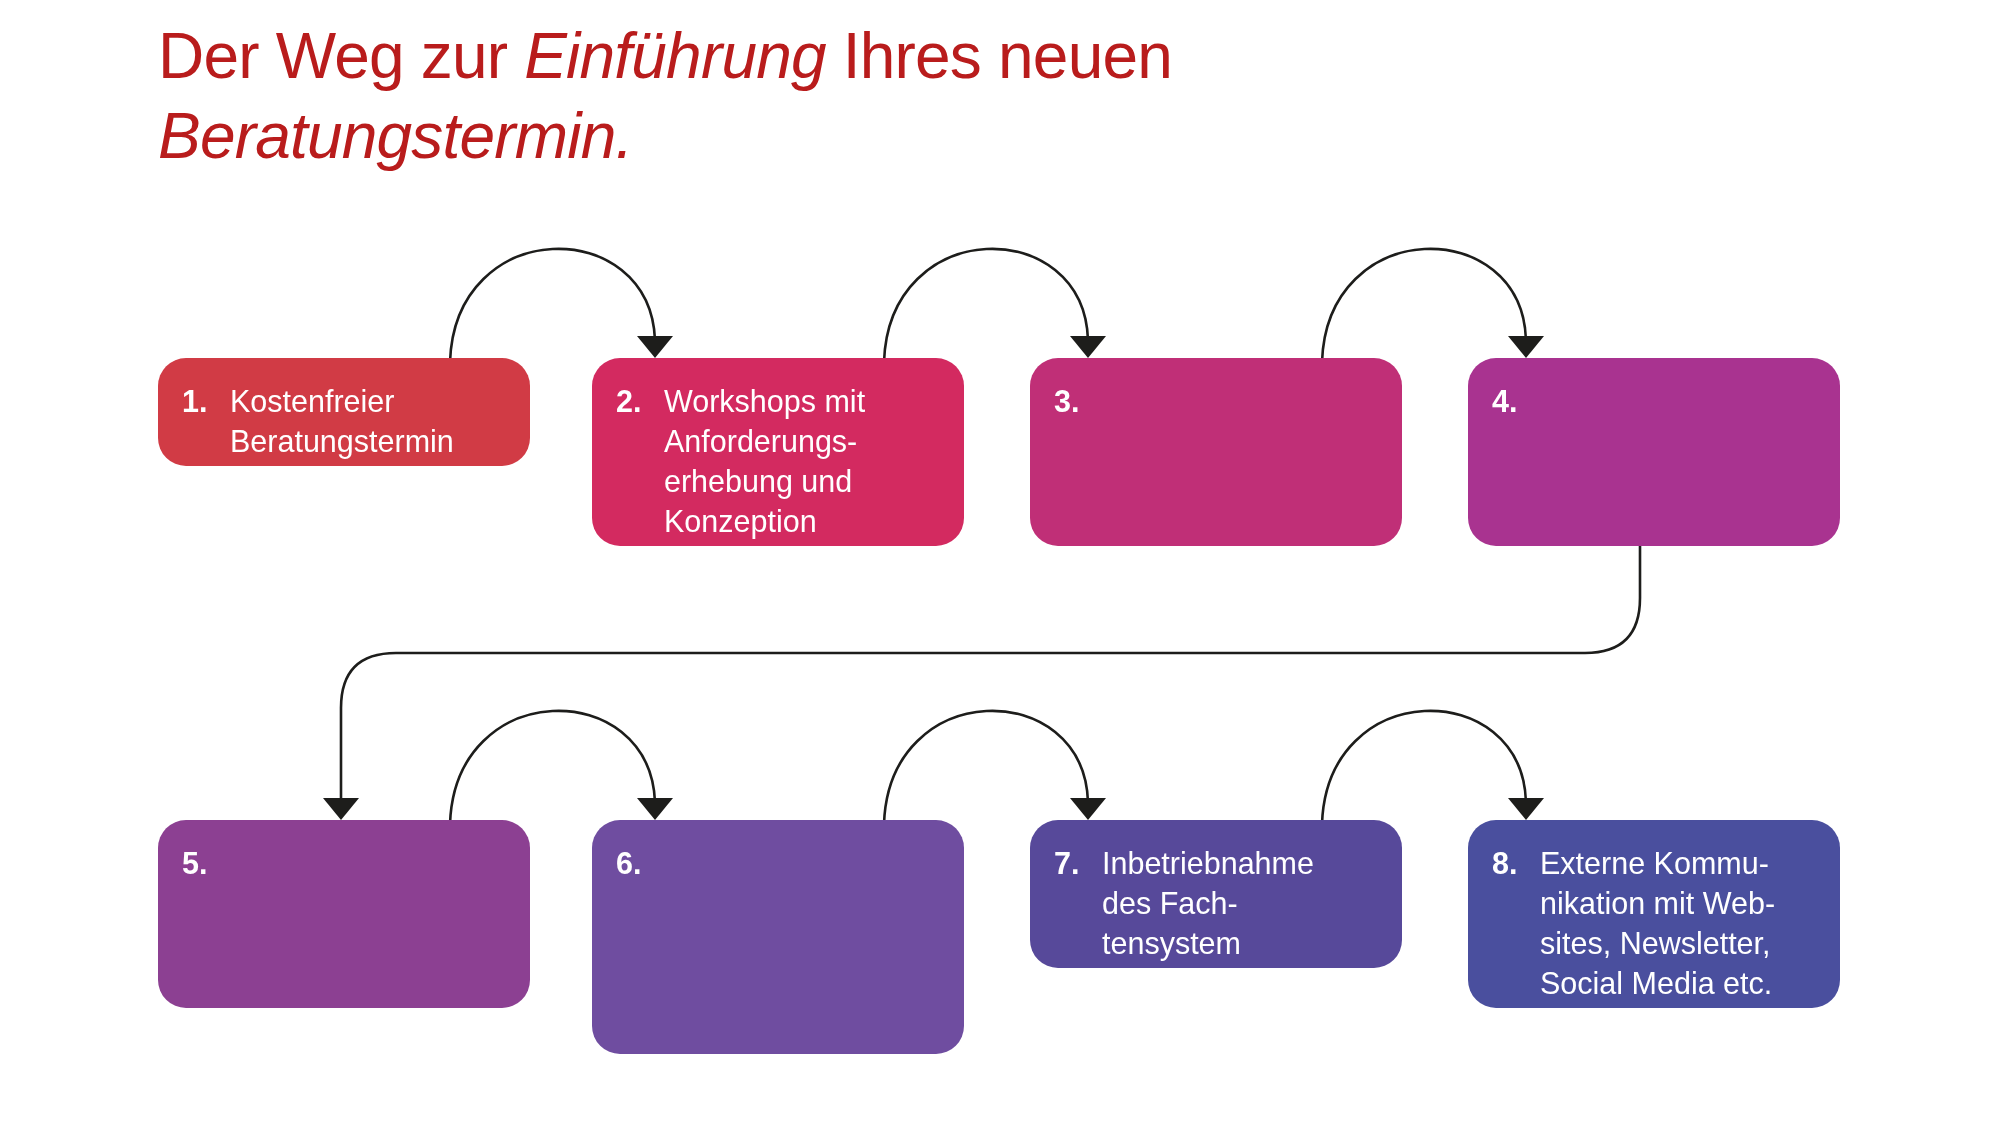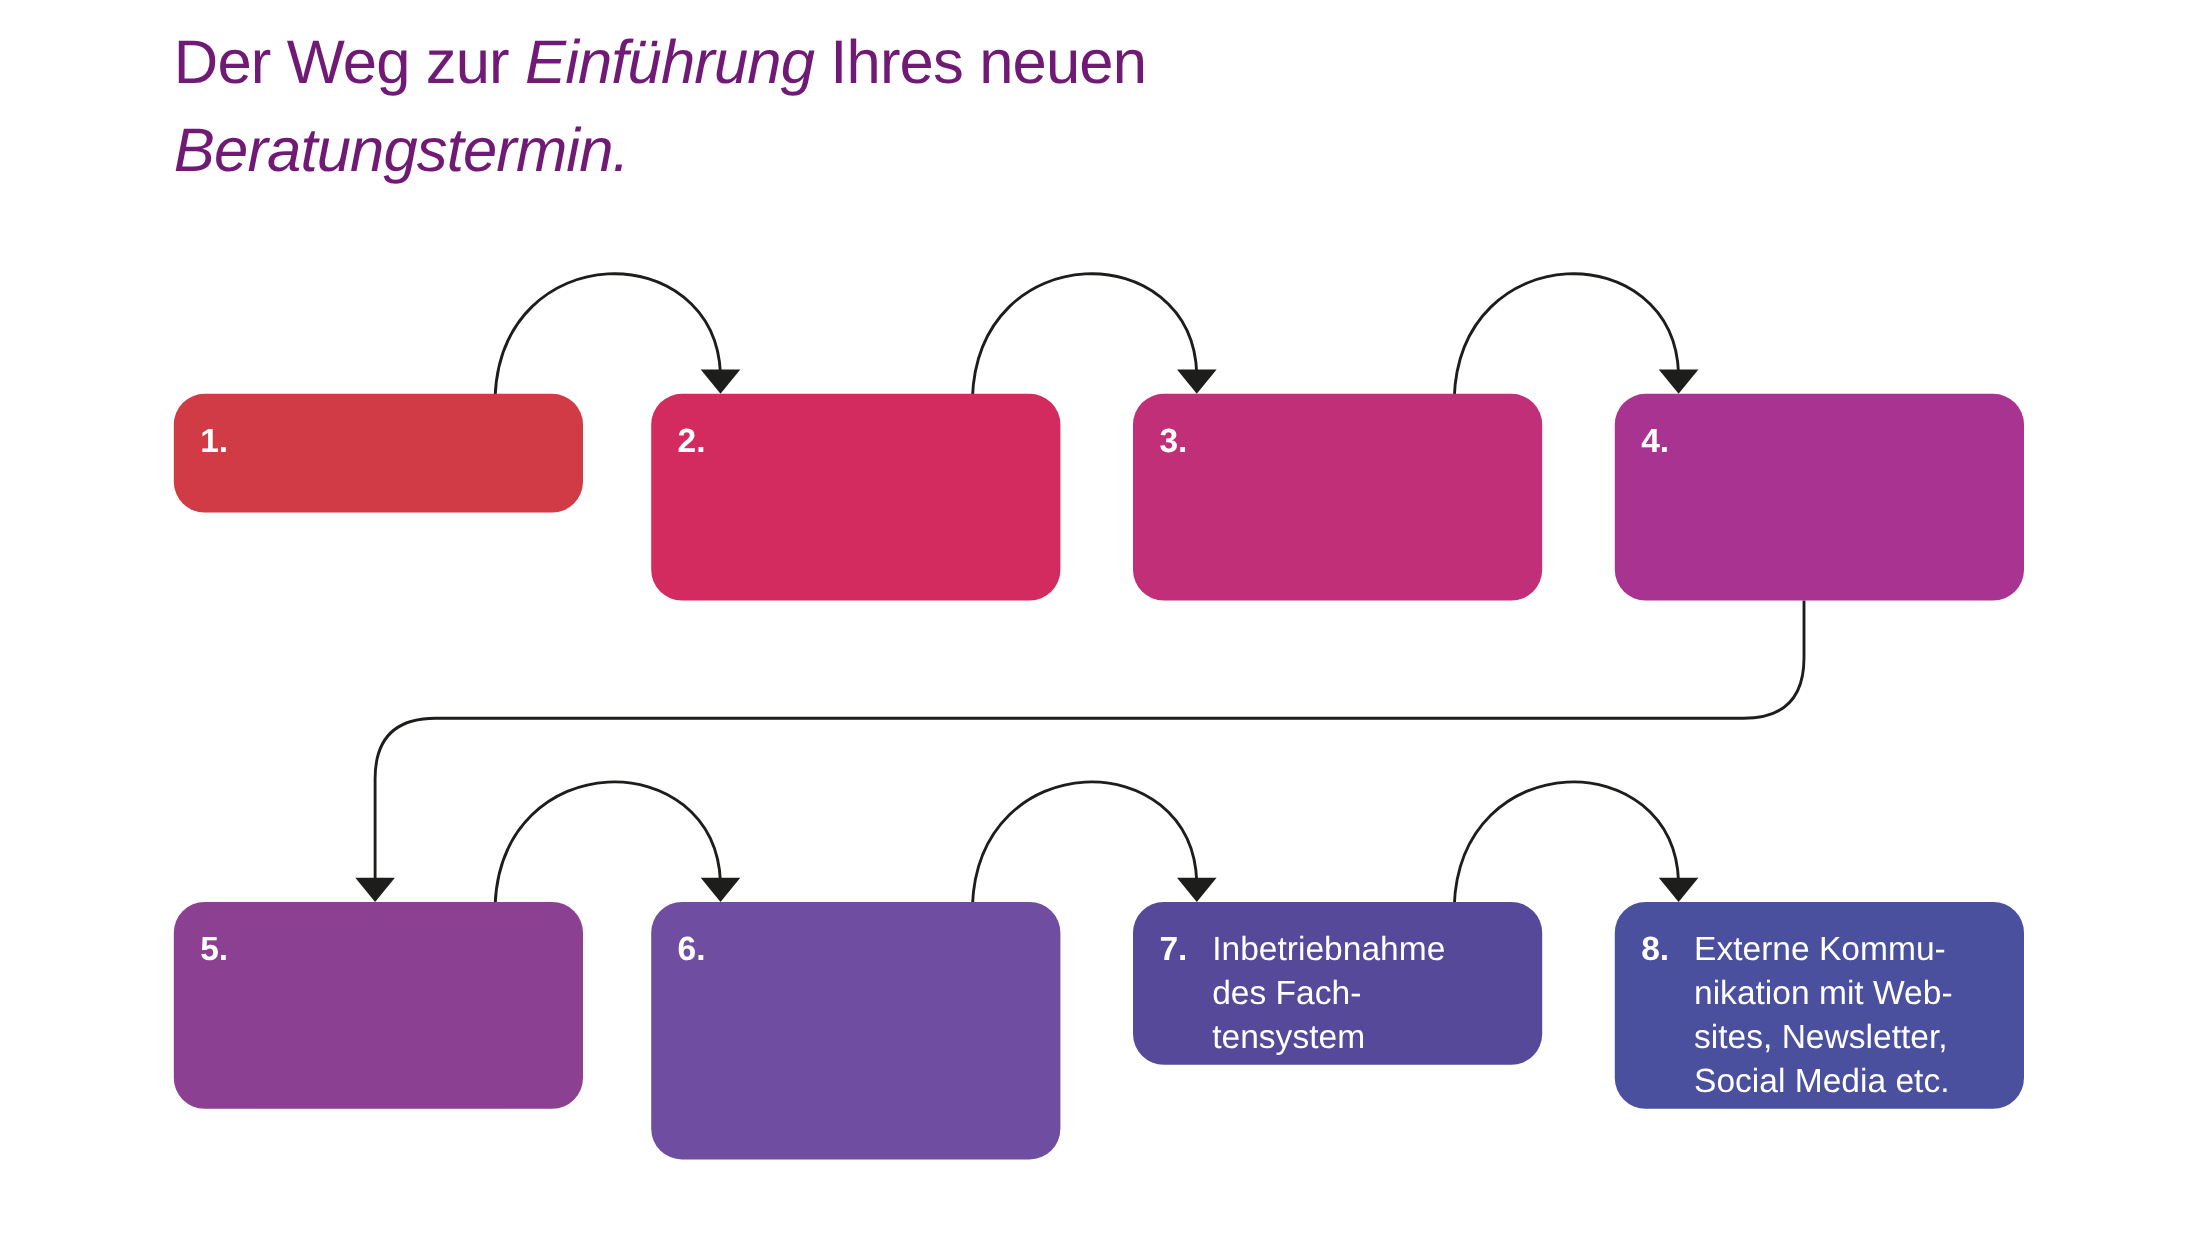--- a/index.html
+++ b/index.html
@@ -3,21 +3,21 @@
 <meta charset="utf-8">
 <style>
   html,body{margin:0;padding:0;background:#ffffff;}
   body{
     width:2000px;height:1125px;position:relative;overflow:hidden;
     font-family:"Liberation Sans","DejaVu Sans",sans-serif;
   }
   .canvas{position:absolute;left:0;top:0;width:2000px;height:1125px;}
   .title{
     position:absolute;left:158px;top:16px;
-    font-size:56px;line-height:80px;color:#701a75;
+    font-size:64px;line-height:80px;color:#b91c1c;
     letter-spacing:-0.8px;font-weight:500;
   }
   .title .it{font-style:italic;}
   svg.connectors{position:absolute;left:0;top:0;width:2000px;height:1125px;}
   .step{
     position:absolute;border-radius:28px;color:#fff;
     display:flex;align-items:flex-start;box-sizing:border-box;
     padding:23px 18px 0 24px;font-size:30.5px;line-height:40px;
   }
   .num{flex:none;width:48px;font-weight:700;}
@@ -56,23 +56,29 @@
     <path d="M450,824 C455,677 650,677 655,802" stroke-width="2.6" stroke="#1d1d1b"></path>
     <polygon points="637,798 673,798 655,820" fill="#1d1d1b"></polygon>
     <path d="M884,824 C889,677 1084,677 1088,802" stroke-width="2.6" stroke="#1d1d1b"></path>
     <polygon points="1070,798 1106,798 1088,820" fill="#1d1d1b"></polygon>
     <path d="M1322,824 C1327,677 1522,677 1526,802" stroke-width="2.6" stroke="#1d1d1b"></path>
     <polygon points="1508,798 1544,798 1526,820" fill="#1d1d1b"></polygon>
   </svg>
 
   <div class="step b1" style="background-color: rgb(209, 59, 69);">
     <span class="num">1.</span>
+    <span class="txt">Kostenfreier
+Beratungstermin</span>
   </div>
   <div class="step b2" style="background-color: rgb(211, 42, 96);">
     <span class="num">2.</span>
+    <span class="txt">Workshops mit
+Anforderungs-
+erhebung und
+Konzeption</span>
   </div>
   <div class="step b3" style="background-color: rgb(192, 47, 119);">
     <span class="num">3.</span>
   </div>
   <div class="step b4" style="background-color: rgb(169, 51, 144);">
     <span class="num">4.</span>
   </div>
   <div class="step b5" style="background-color: rgb(140, 64, 146);">
     <span class="num">5.</span>
   </div>

